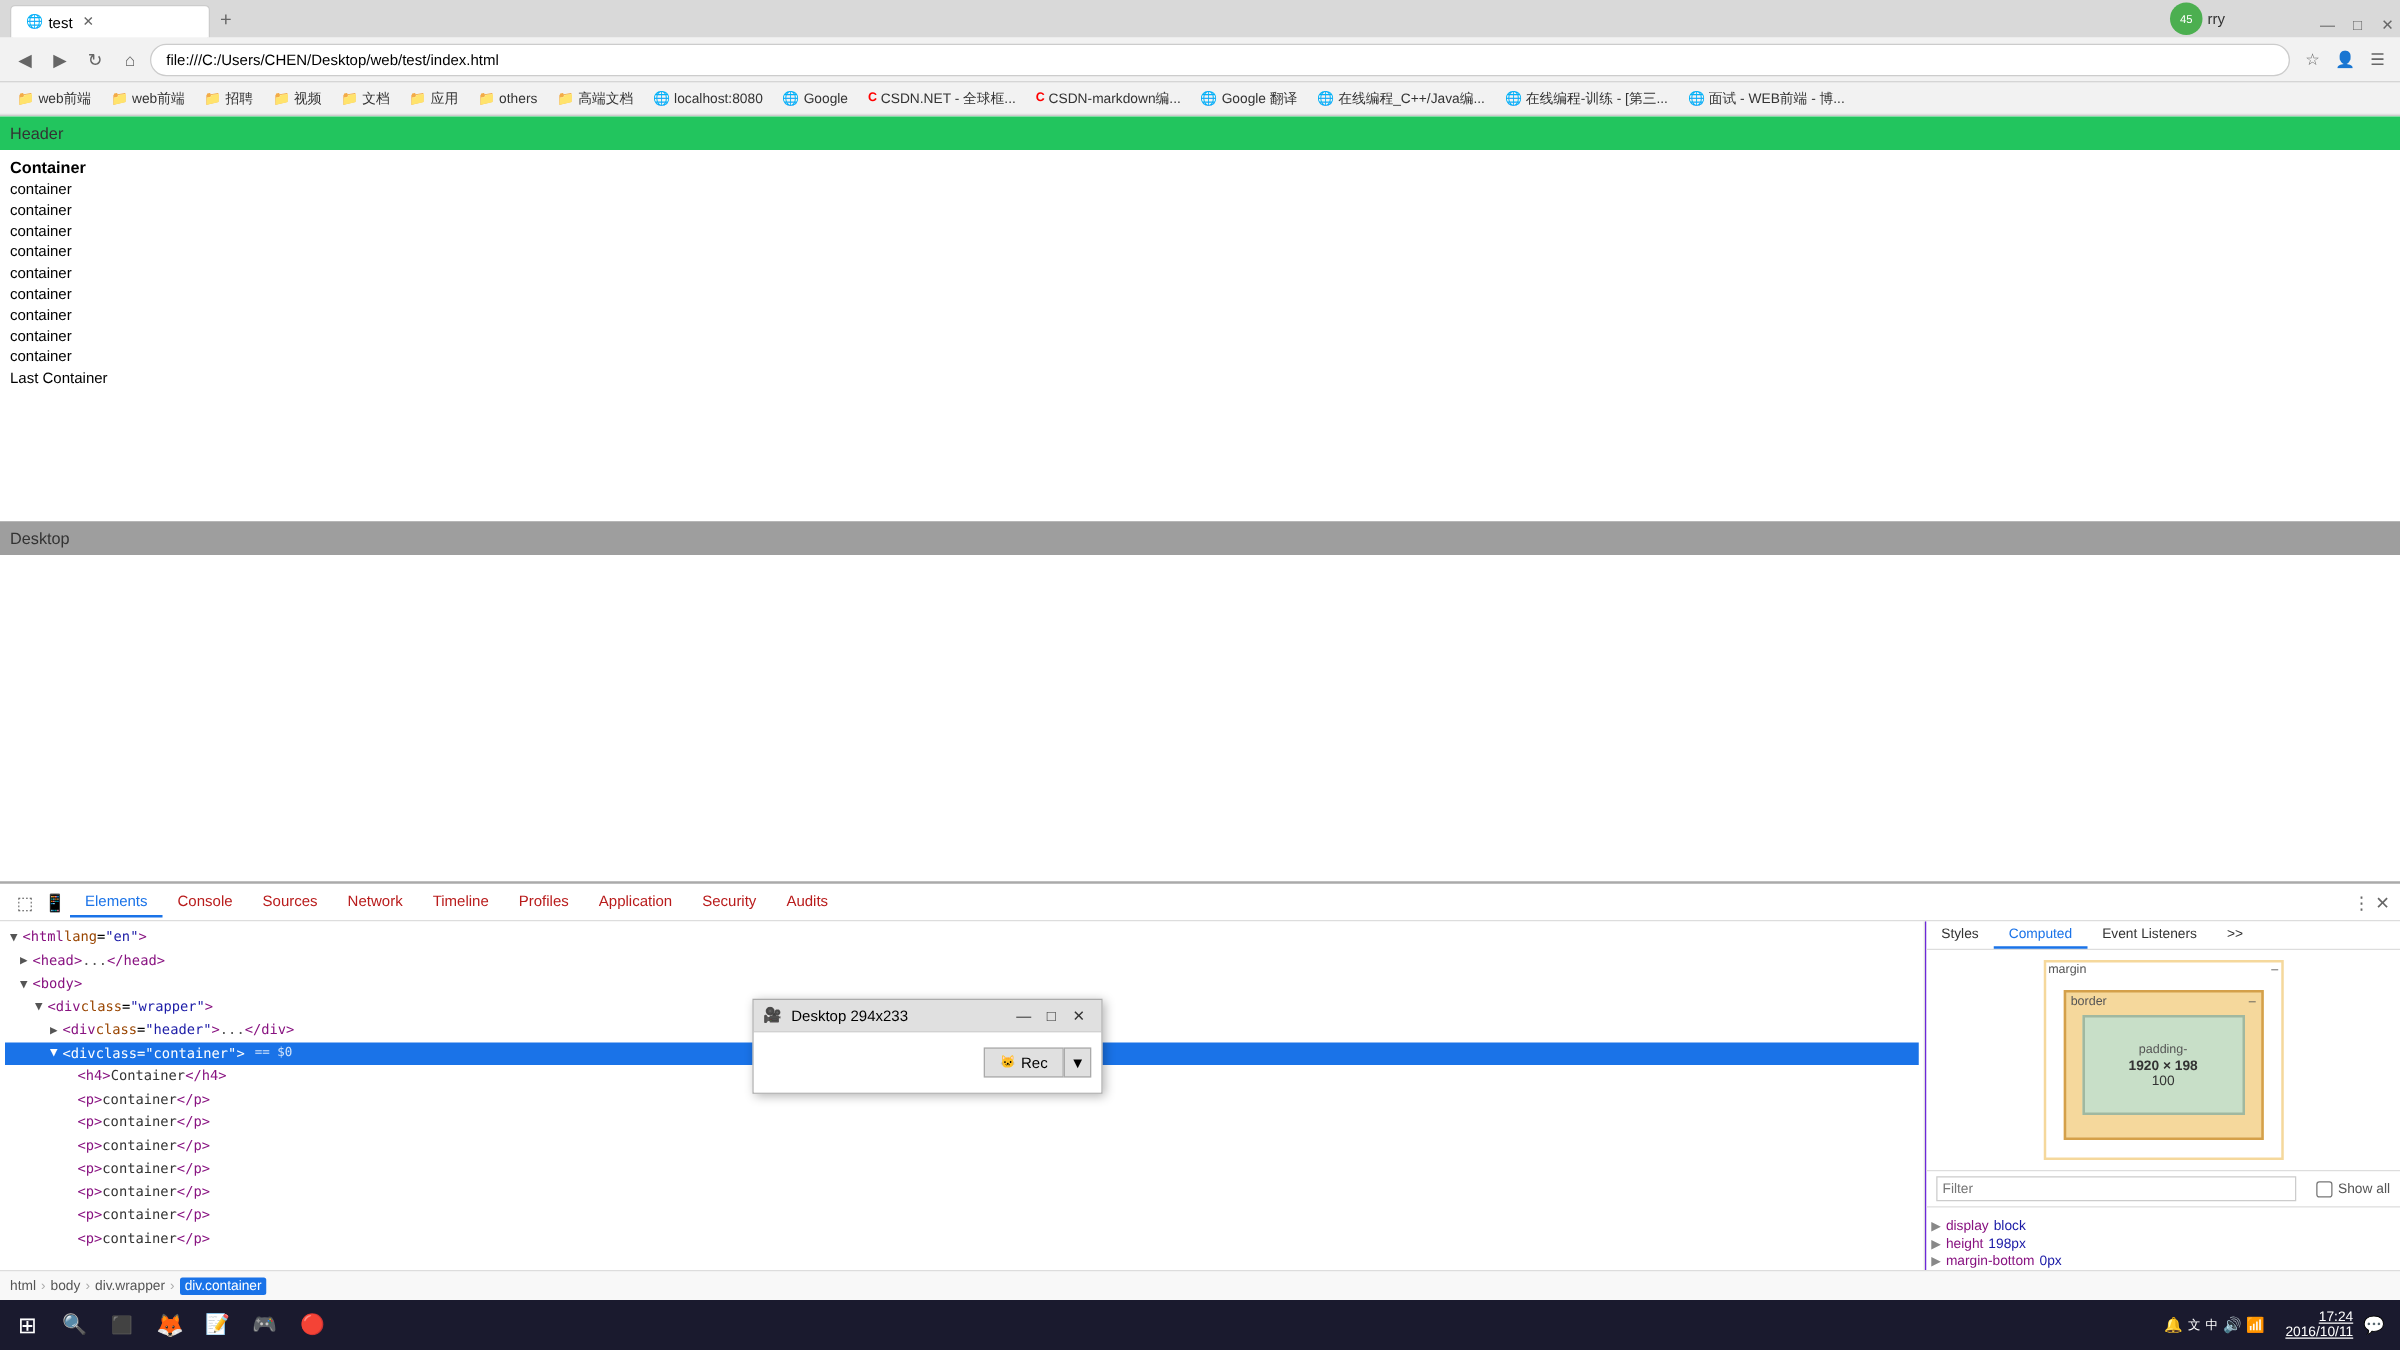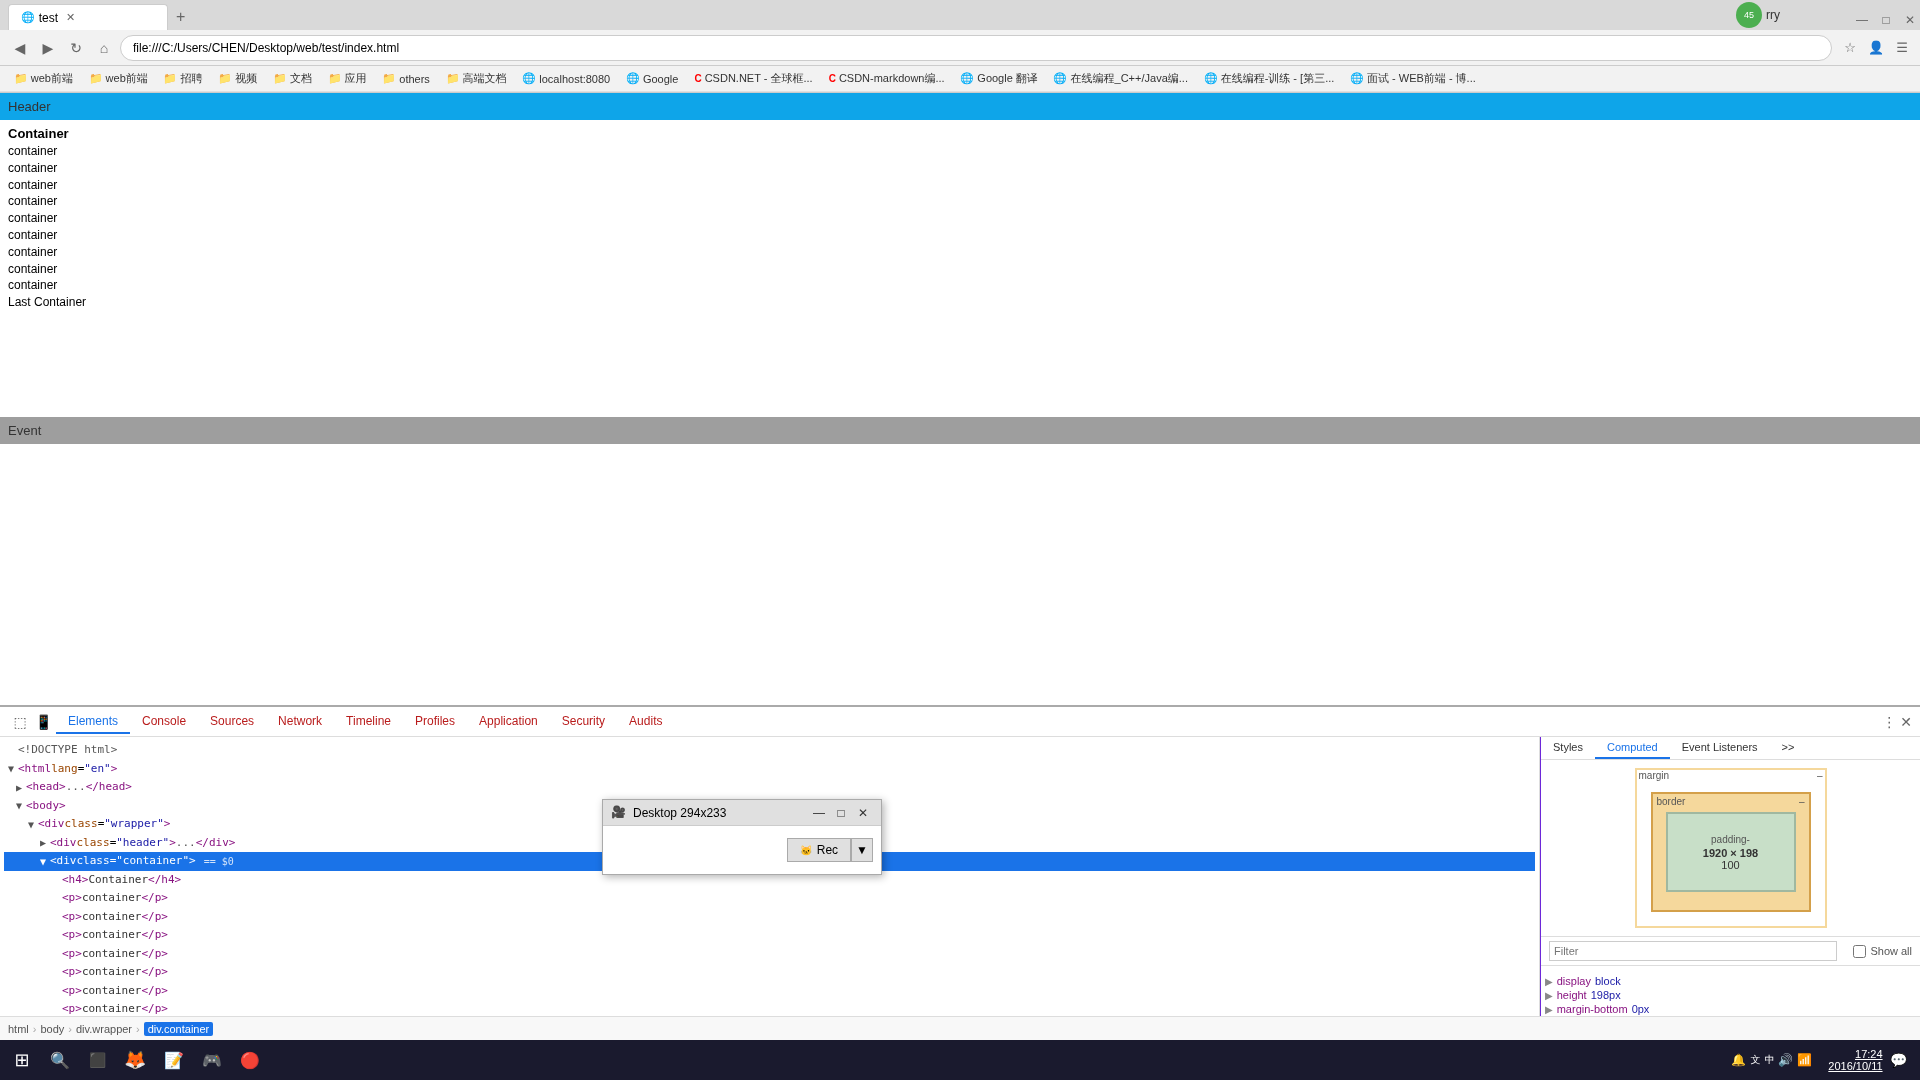--- a/index.html
+++ b/index.html
@@ -20,21 +20,21 @@
     .action-icon { width: 20px; height: 20px; display: flex; align-items: center; justify-content: center; color: #666; cursor: pointer; font-size: 13px; }
 
     
     .user-badge { width: 26px; height: 26px; border-radius: 50%; background: #4caf50; color: white; font-size: 11px; display: flex; align-items: center; justify-content: center; cursor: pointer; }
     .window-controls { display: flex; gap: 4px; align-items: center; margin-left: 8px; }
     .win-btn { width: 20px; height: 20px; background: none; border: none; cursor: pointer; color: #666; font-size: 12px; display: flex; align-items: center; justify-content: center; }
 
     
     .bookmarks-bar { display: flex; align-items: center; height: 26px; padding: 0 8px; background: #f2f2f2; border-bottom: 1px solid #e0e0e0; gap: 4px; font-size: 11px; overflow: hidden; }
     .bookmark-item { display: flex; align-items: center; gap: 3px; padding: 2px 6px; cursor: pointer; white-space: nowrap; color: #333; border-radius: 3px; }
-    .header-section { background: #0ea5e9; padding: 6px 8px; }
+    .header-section { background: #22c55e; padding: 6px 8px; }
     .container-section { padding: 6px 8px; background: #fff; }
     .footer-section { background: #9e9e9e; padding: 6px 8px; margin-top: 100px; }
 
     
     .devtools { background: #fff; border-top: 2px solid #aaa; display: flex; flex-direction: column; height: 330px; }
     .devtools-toolbar { display: flex; align-items: center; height: 30px; border-bottom: 1px solid #ddd; padding: 0 8px; }
     .devtools-icon-btn { width: 24px; height: 24px; background: none; border: none; cursor: pointer; color: #555; display: flex; align-items: center; justify-content: center; }
     .devtools-tabs { display: flex; align-items: center; gap: 0; flex: 1; }
     .devtools-tab { padding: 4px 12px; font-size: 12px; cursor: pointer; color: #b91c1c; border-bottom: 2px solid transparent; }
     .devtools-tab.active { color: #1a73e8; border-bottom: 2px solid #1a73e8; }
@@ -228,21 +228,21 @@
       <p style="font-size:12px; line-height:1.4;">container</p>
       <p style="font-size:12px; line-height:1.4;">container</p>
       <p style="font-size:12px; line-height:1.4;">container</p>
       <p style="font-size:12px; line-height:1.4;">container</p>
       <p style="font-size:12px; line-height:1.4;">container</p>
       <p style="font-size:12px; line-height:1.4;">container</p>
       <p style="font-size:12px; line-height:1.4;">Last Container</p>
     </div>
 
     <div class="footer-section">
-      <span style="font-size:13px; color:#333;">Event</span>
+      <span style="font-size:13px; color:#333;">Desktop</span>
     </div>
   </div>
 
   <div class="devtools" style="position:absolute; bottom:40px; left:0; right:0; height:335px; display:flex; flex-direction:column;">
 
     <div class="devtools-toolbar">
       <button class="devtools-icon-btn" title="Inspect element" style="font-size:14px;">⬚</button>
       <button class="devtools-icon-btn" title="Toggle device toolbar" style="font-size:14px;">📱</button>
       <div class="devtools-tabs">
         <div class="devtools-tab active">Elements</div>
@@ -257,24 +257,20 @@
       </div>
       <div style="margin-left:auto; display:flex; gap:4px; align-items:center;">
         <div style="cursor:pointer; font-size:14px; color:#666;">⋮</div>
         <div style="cursor:pointer; font-size:14px; color:#666;">✕</div>
       </div>
     </div>
 
     <div class="devtools-body">
 
       <div class="devtools-main" style="width:820px; border-right:1px solid #ddd; overflow-y:auto; font-size:11px; font-family:monospace; line-height:1.5;">
-        <div class="html-line">
-          <span class="triangle empty"></span>
-          <span style="color:#555;">&lt;!DOCTYPE html&gt;</span>
-        </div>
         <div class="html-line">
           <span class="triangle open"></span>
           <span class="tag">&lt;html</span>
           <span class="attr-name"> lang</span>=<span class="attr-val">"en"</span><span class="tag">&gt;</span>
         </div>
         <div class="html-line indent1">
           <span class="triangle closed"></span>
           <span class="tag">&lt;head&gt;</span>
             <span style="color:#555;">...</span>
             <span class="tag">&lt;/head&gt;</span>

